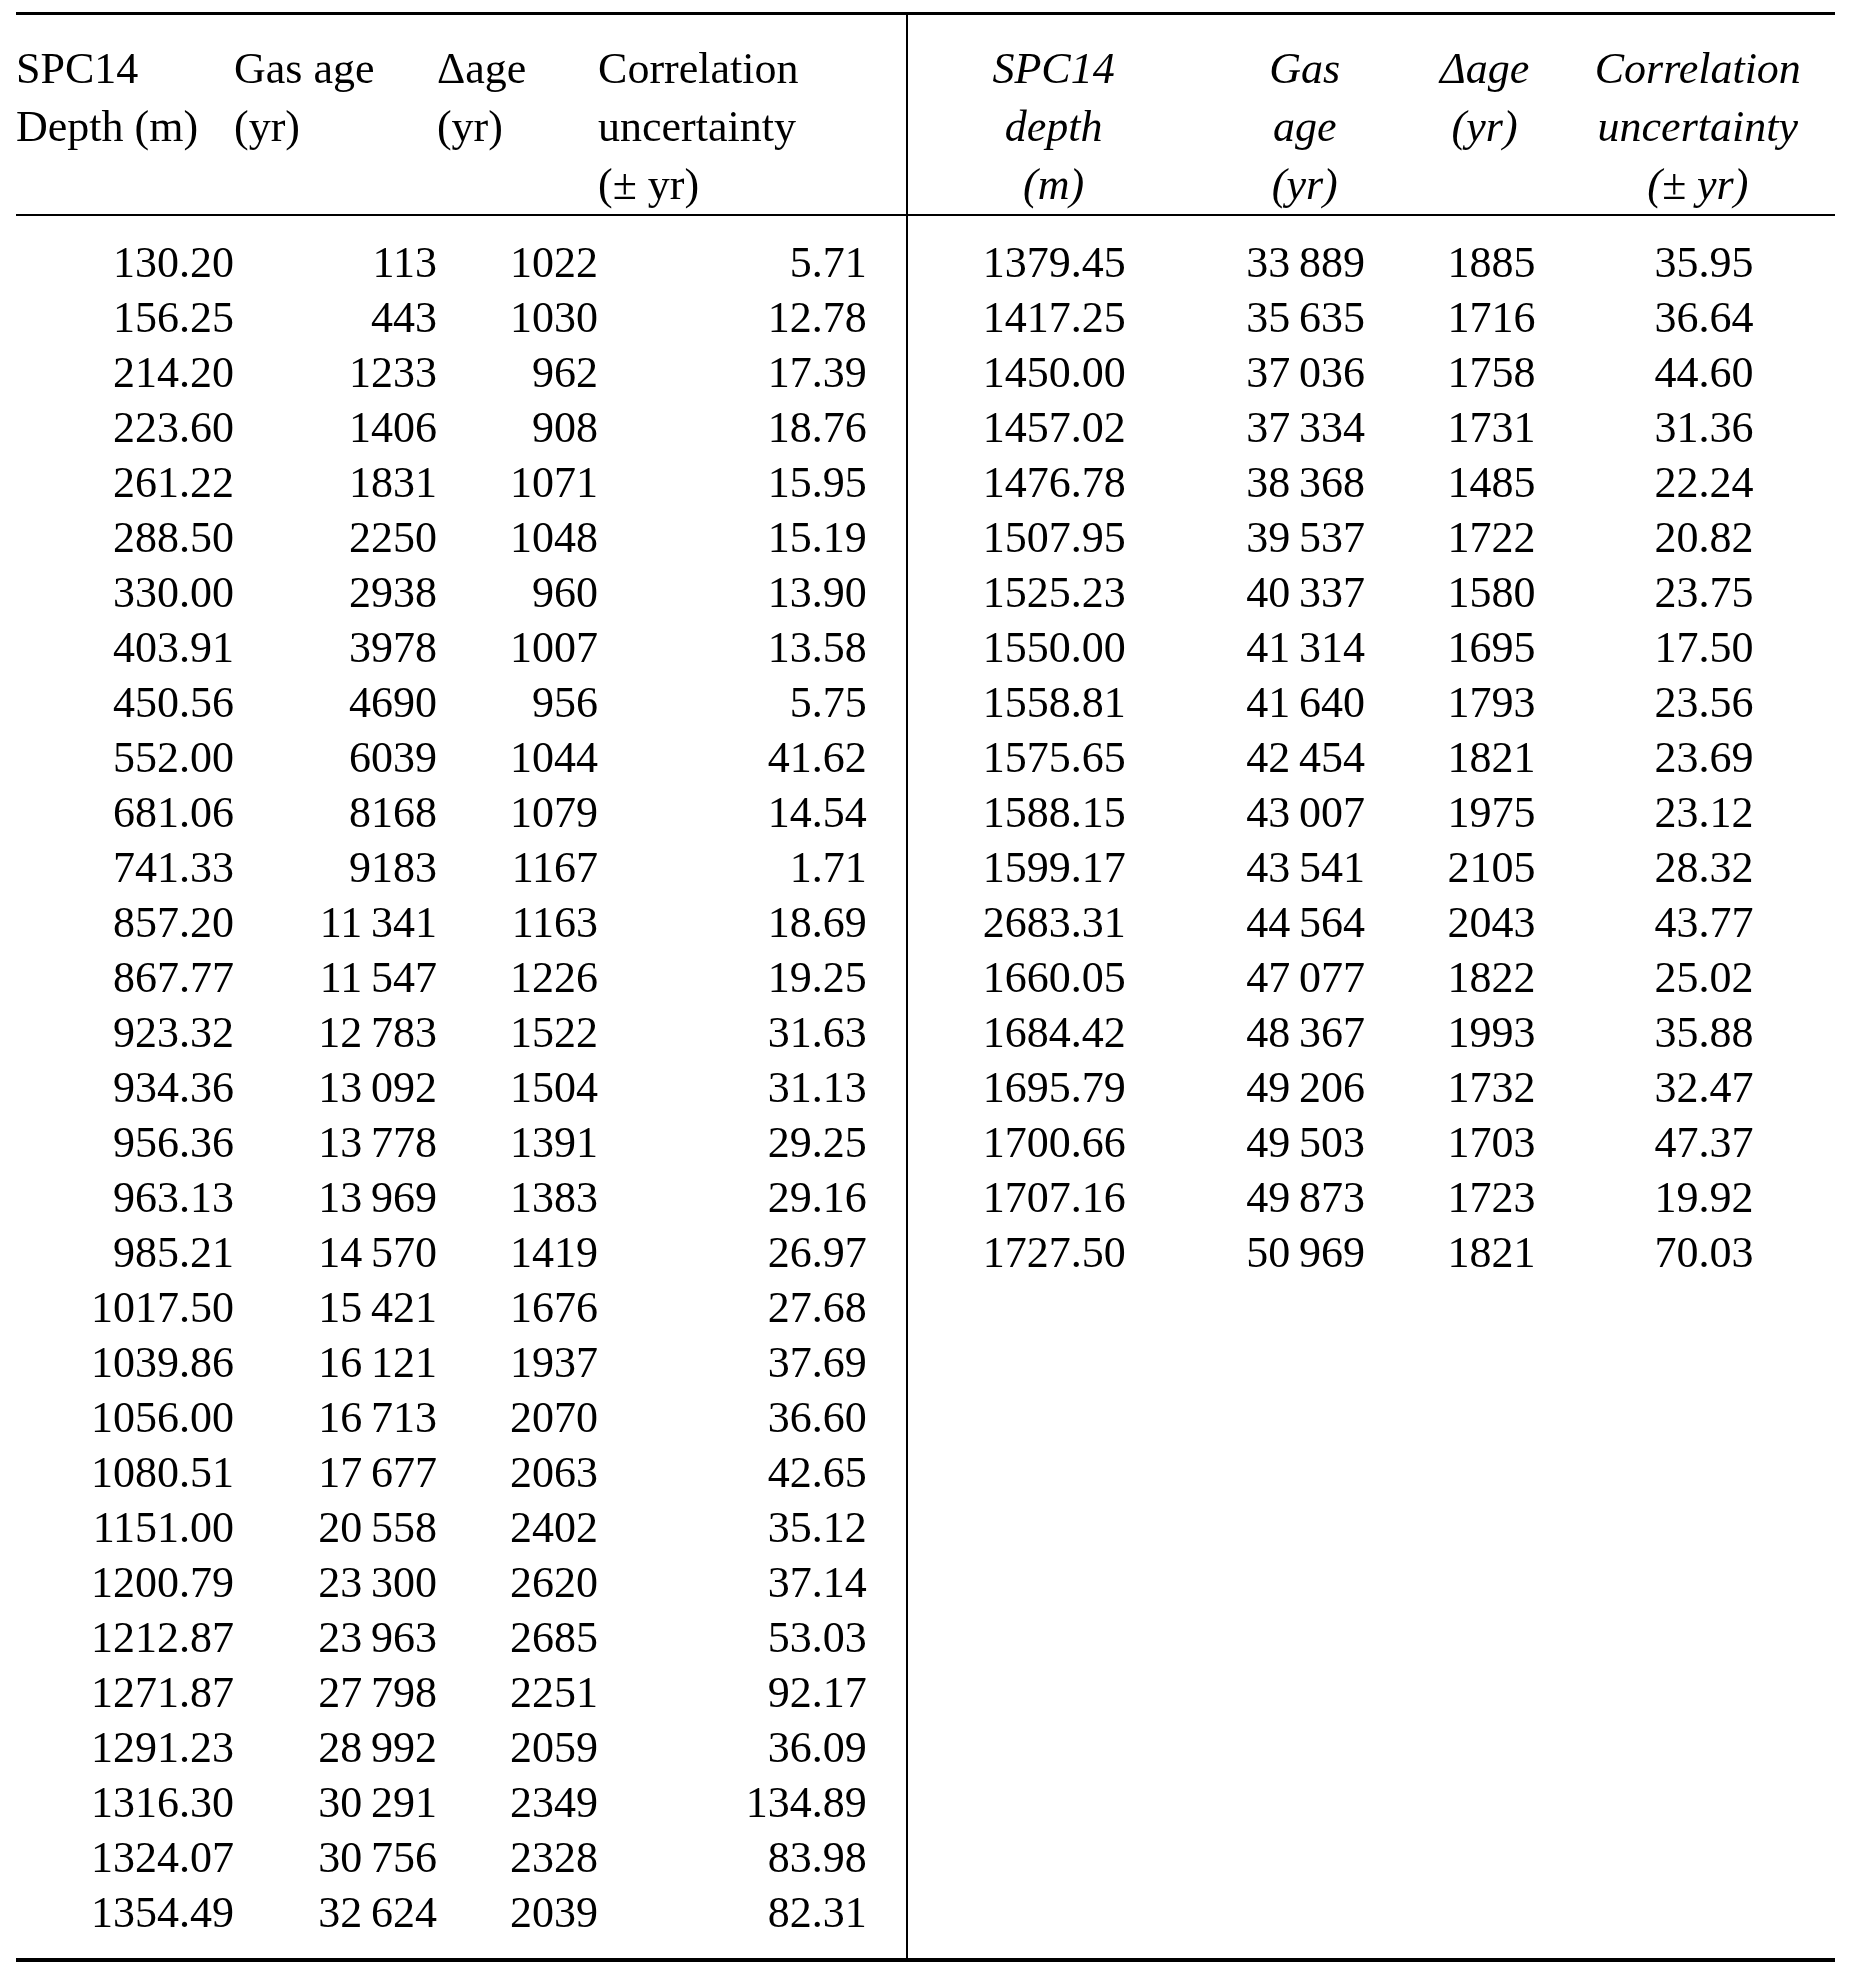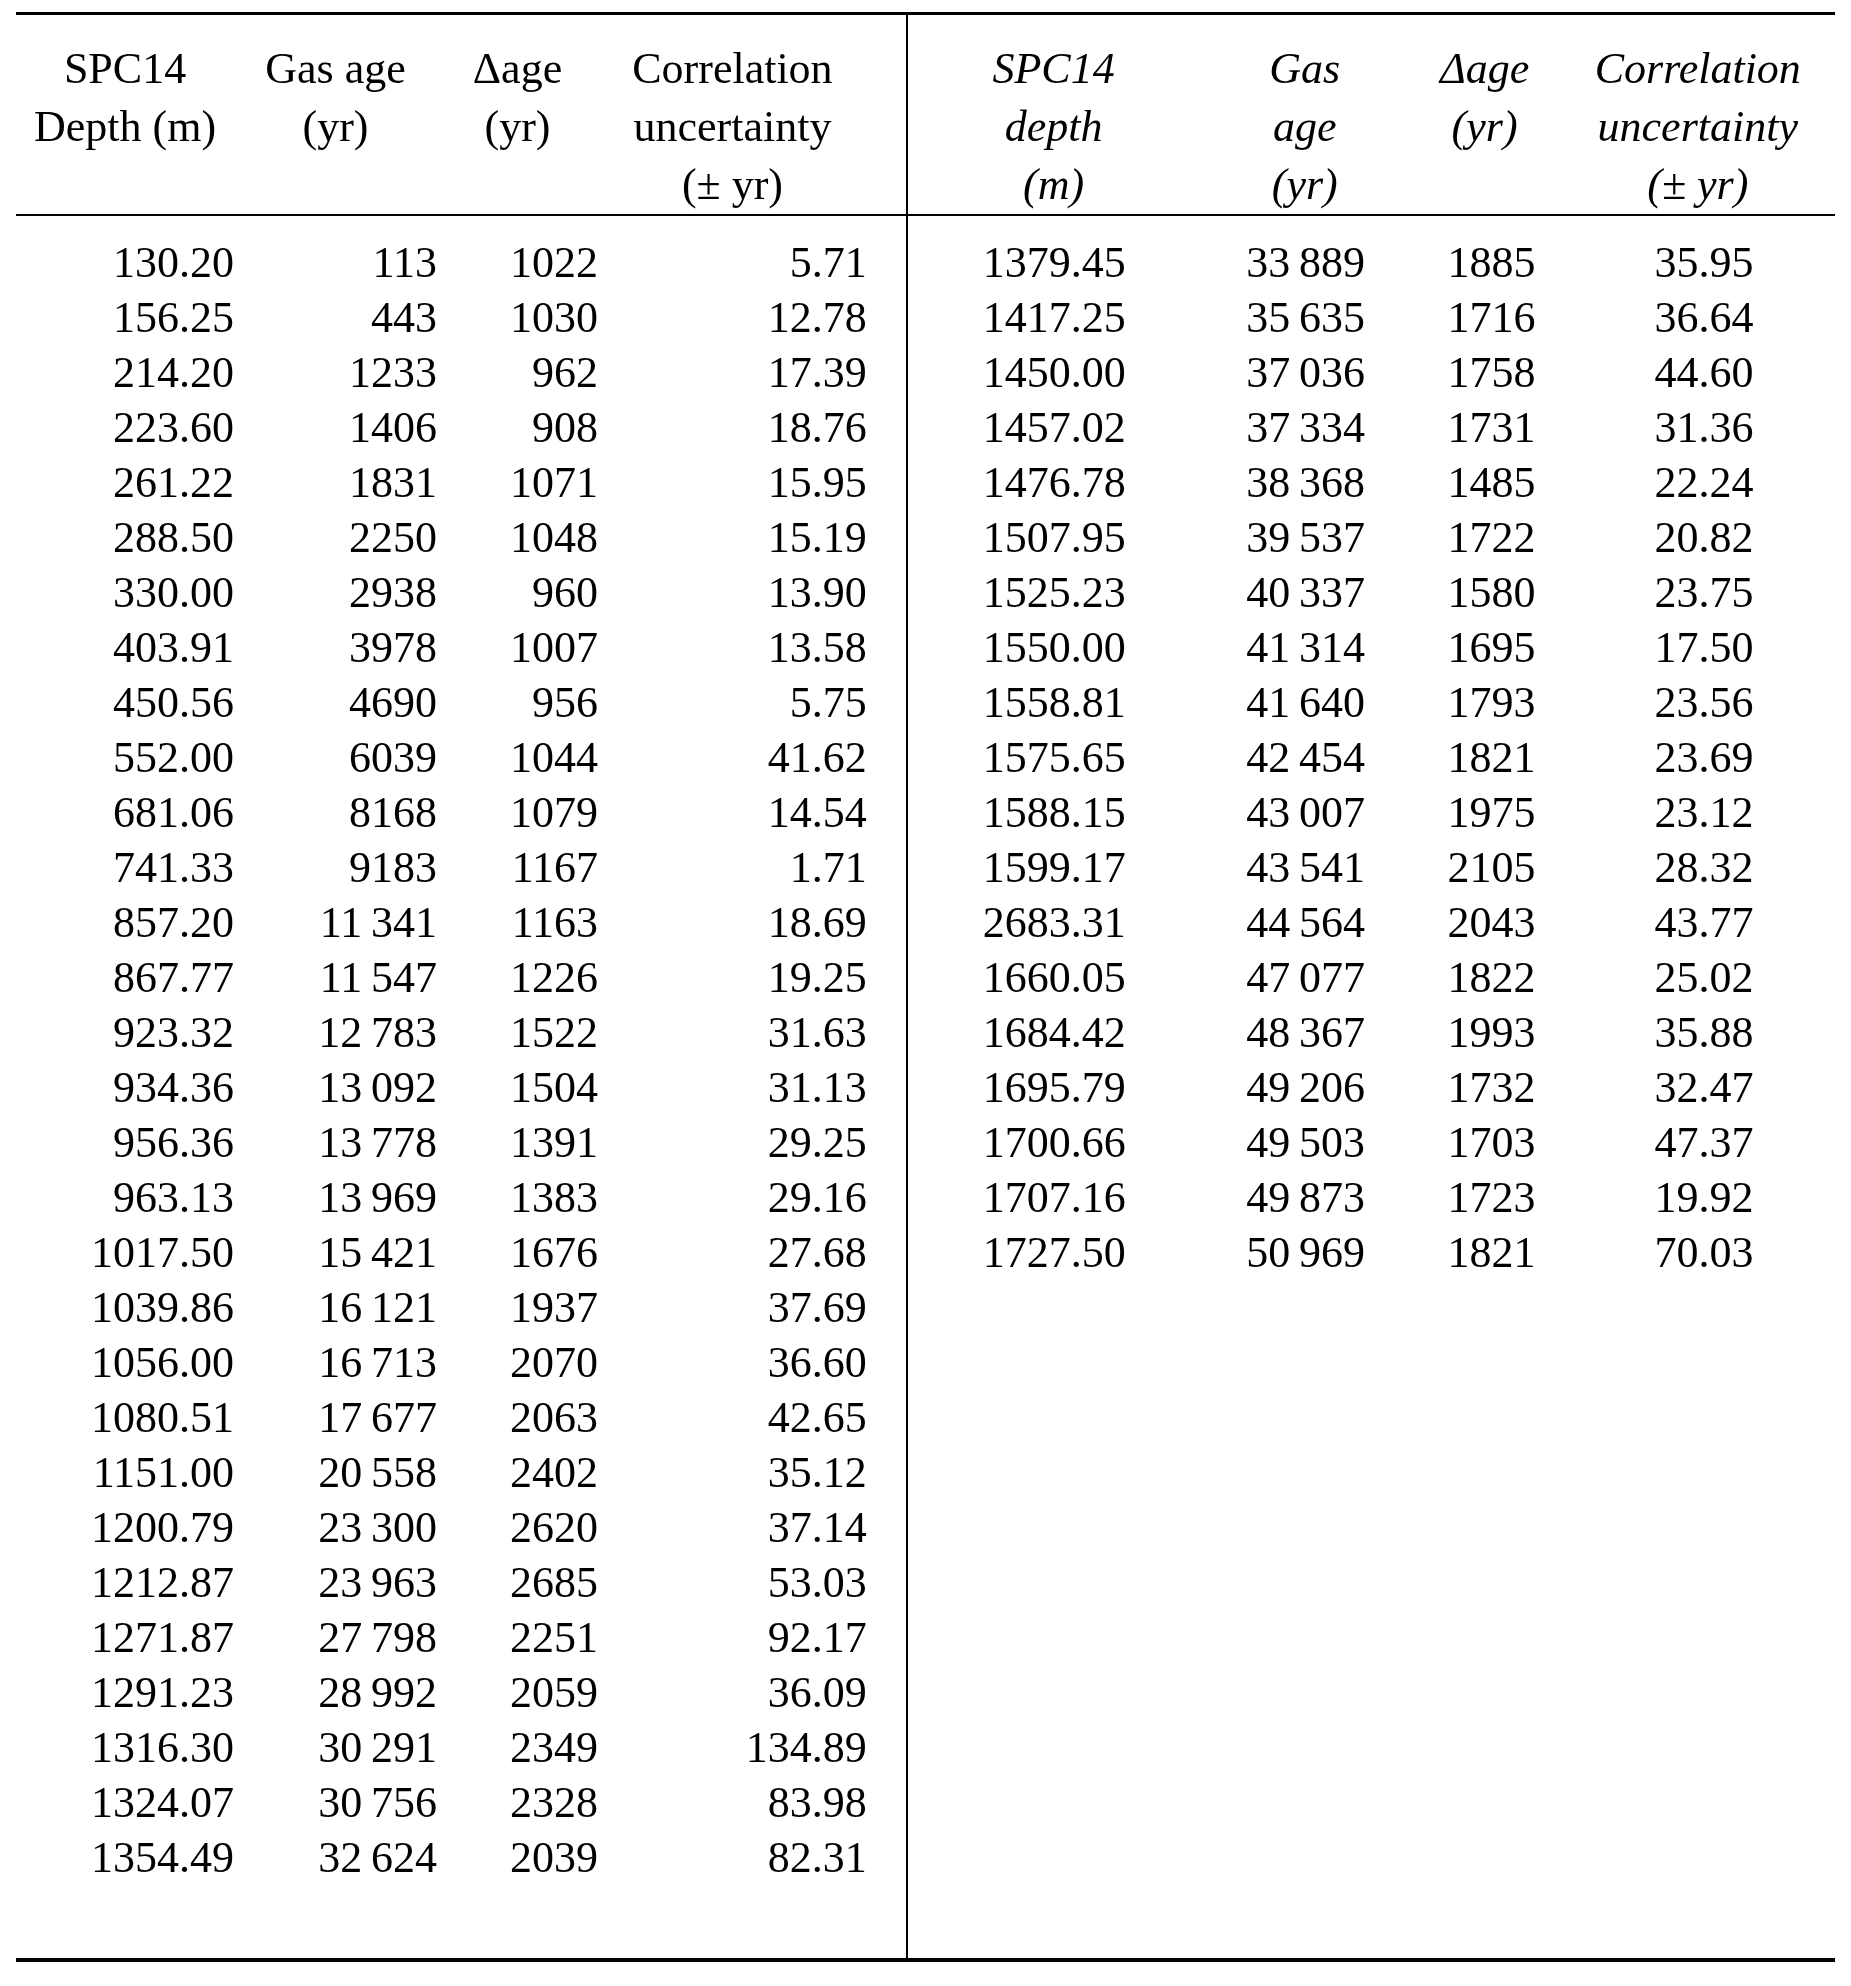--- a/index.html
+++ b/index.html
@@ -44,21 +44,21 @@
     font-weight: normal;
     vertical-align: top;
     height: 193px;
     box-sizing: border-box;
     padding: 25px 0 0 0;
     line-height: 58px;
     white-space: pre-line;
     border-bottom: 2.7px solid #000000;
   }
   
-  .half.left thead th { text-align: center; font-family: Liberation Serif, serif; }
+  .half.left thead th { text-align: left; font-family: Liberation Serif, serif; }
   .half.left thead th.c4 { padding-right: 4.4%; }
 
   
   .half.right thead th { text-align: center; font-style: italic; }
   .half.right thead th.c1 { padding-left: 7.9%; }
   .half.right thead th.c2 { padding-left: 12.8%; }
   .half.right thead th.c3 { padding-left: 7.4%; }
   .half.right thead th.c4 { padding-left: 2.7%; }
 
   tbody td {
@@ -214,20 +214,26 @@
               <td>1391</td>
               <td>29.25</td>
             </tr>
             <tr>
               <td>963.13</td>
               <td>13 969</td>
               <td>1383</td>
               <td>29.16</td>
             </tr>
             <tr>
+              <td>985.21</td>
+              <td>14 570</td>
+              <td>1419</td>
+              <td>26.97</td>
+            </tr>
+            <tr>
               <td>1017.50</td>
               <td>15 421</td>
               <td>1676</td>
               <td>27.68</td>
             </tr>
             <tr>
               <td>1039.86</td>
               <td>16 121</td>
               <td>1937</td>
               <td>37.69</td>

